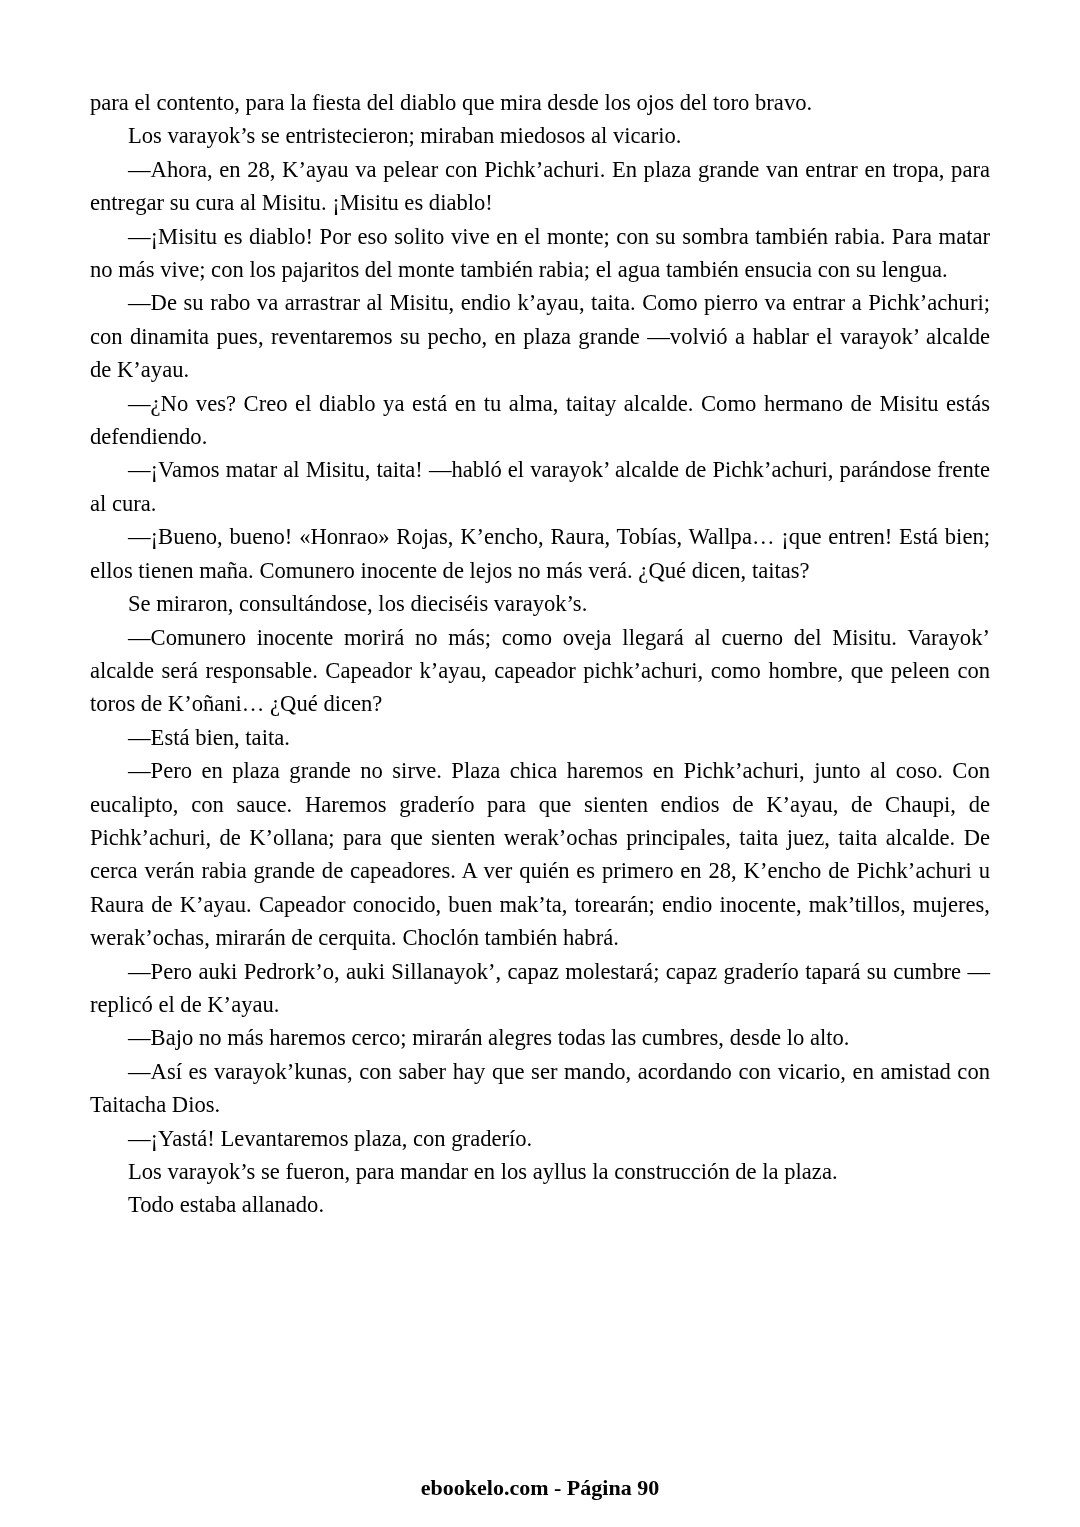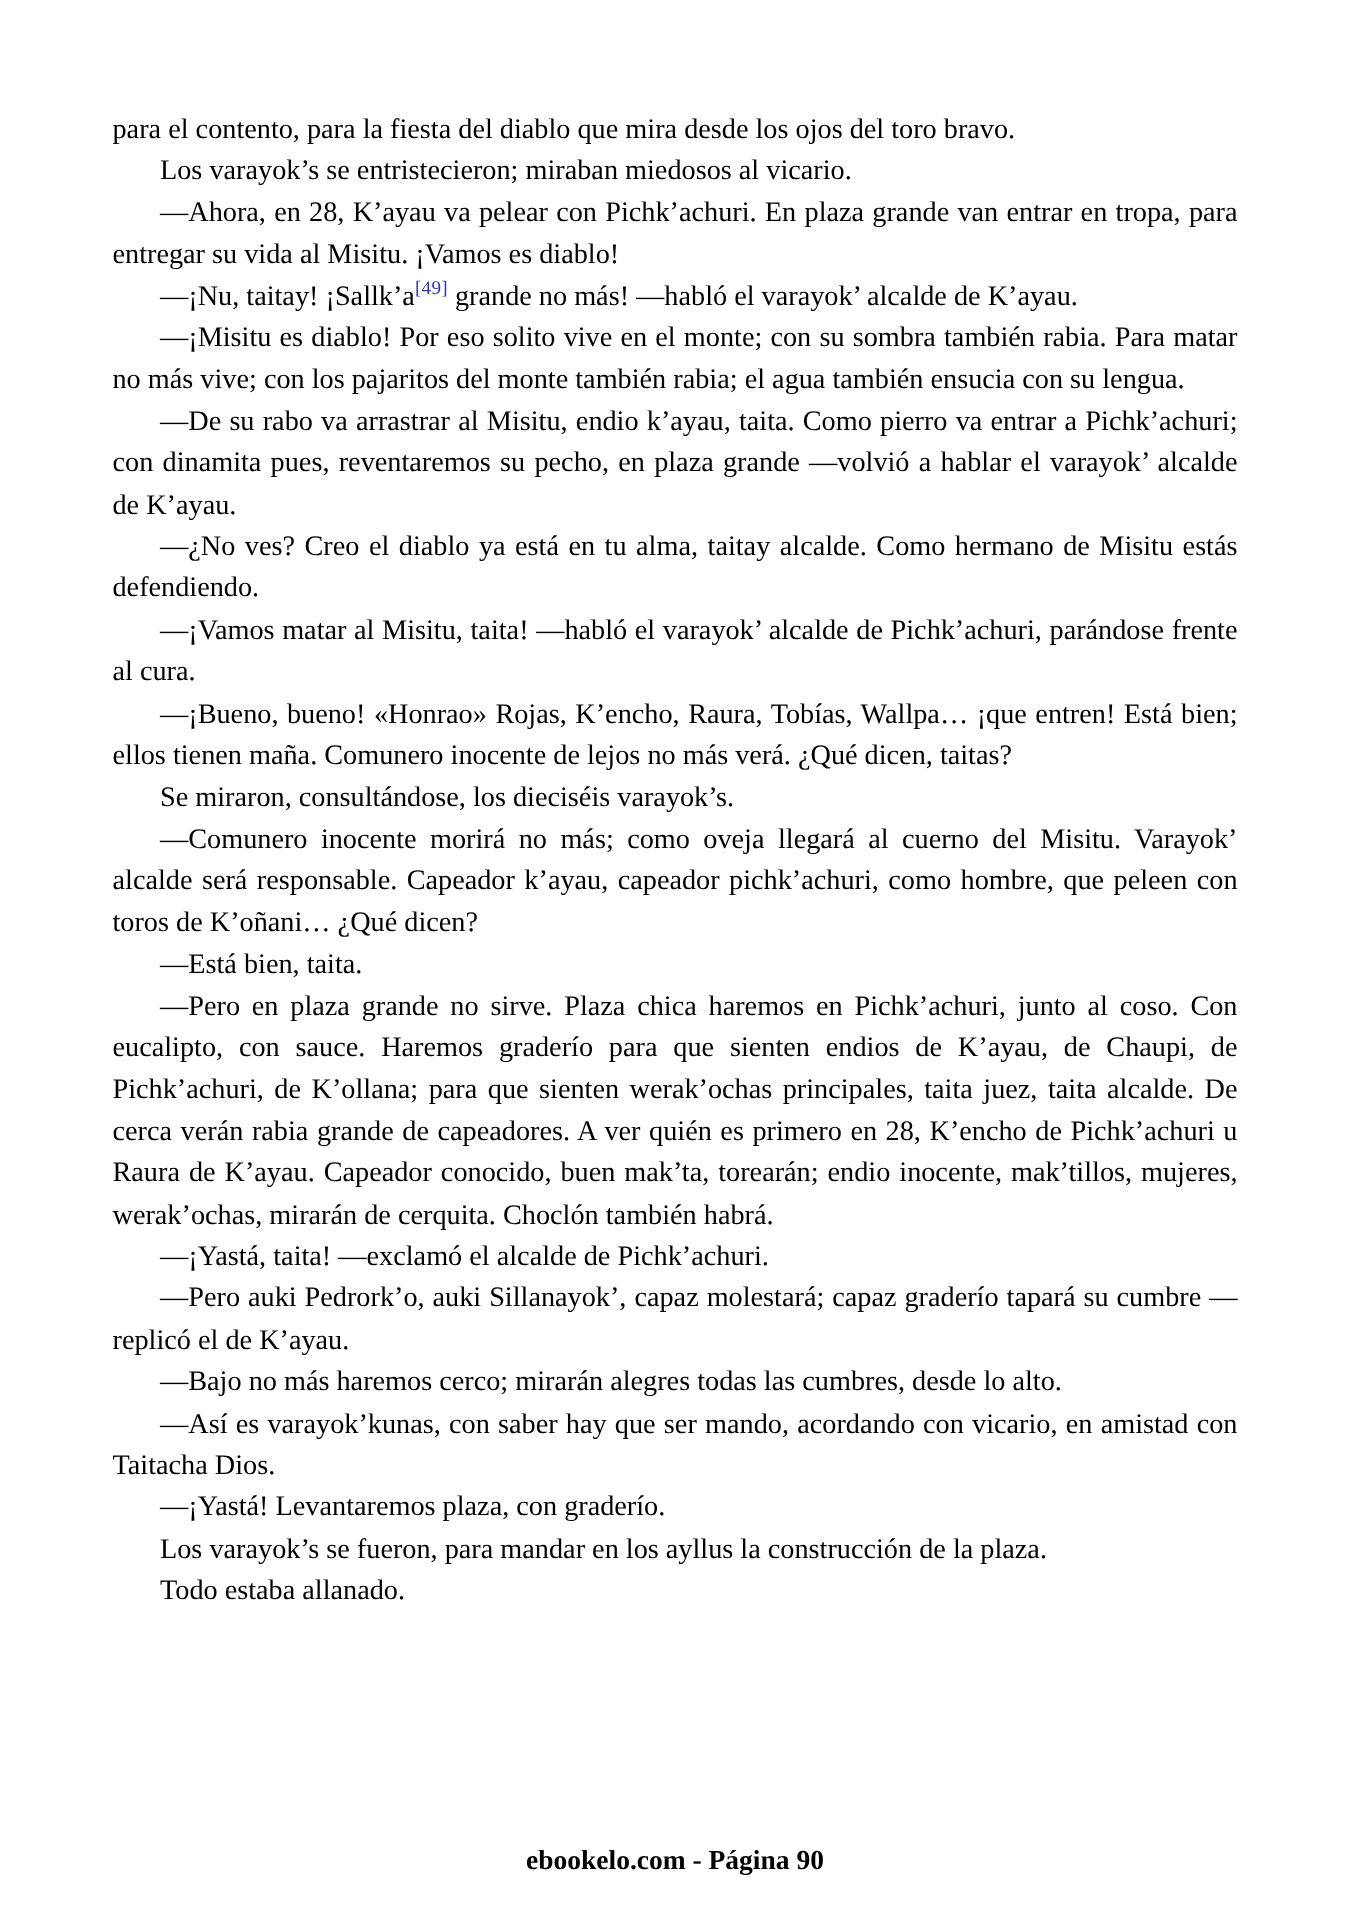--- a/index.html
+++ b/index.html
@@ -65,32 +65,30 @@
   }
 </style>
 </head>
 <body>
 
 <div class="page">
 
   <div class="text-block" id="body-text">
       <p class="para no-indent">para el contento, para la fiesta del diablo que mira desde los ojos del toro bravo.</p>
       <p class="para">Los varayok’s se entristecieron; miraban miedosos al vicario.</p>
-      <p class="para">—Ahora, en 28, K’ayau va pelear con Pichk’achuri. En plaza grande van entrar en tropa, para entregar su vida al Misitu. ¡Vamos es diablo!</p>
-      <p class="para">—¡Nu, taitay! ¡Sallk’a<sup class="footnote-ref" style="color: rgb(51, 51, 170);">[49]</sup> grande no más! —habló el varayok’ alcalde de K’ayau.</p>
+      <p class="para">—Ahora, en 28, K’ayau va pelear con Pichk’achuri. En plaza grande van entrar en tropa, para entregar su cura al Misitu. ¡Misitu es diablo!</p>
       <p class="para">—¡Misitu es diablo! Por eso solito vive en el monte; con su sombra también rabia. Para matar no más vive; con los pajaritos del monte también rabia; el agua también ensucia con su lengua.</p>
       <p class="para">—De su rabo va arrastrar al Misitu, endio k’ayau, taita. Como pierro va entrar a Pichk’achuri; con dinamita pues, reventaremos su pecho, en plaza grande —volvió a hablar el varayok’ alcalde de K’ayau.</p>
       <p class="para">—¿No ves? Creo el diablo ya está en tu alma, taitay alcalde. Como hermano de Misitu estás defendiendo.</p>
       <p class="para">—¡Vamos matar al Misitu, taita! —habló el varayok’ alcalde de Pichk’achuri, parándose frente al cura.</p>
       <p class="para">—¡Bueno, bueno! «Honrao» Rojas, K’encho, Raura, Tobías, Wallpa… ¡que entren! Está bien; ellos tienen maña. Comunero inocente de lejos no más verá. ¿Qué dicen, taitas?</p>
       <p class="para">Se miraron, consultándose, los dieciséis varayok’s.</p>
       <p class="para">—Comunero inocente morirá no más; como oveja llegará al cuerno del Misitu. Varayok’ alcalde será responsable. Capeador k’ayau, capeador pichk’achuri, como hombre, que peleen con toros de K’oñani… ¿Qué dicen?</p>
       <p class="para">—Está bien, taita.</p>
       <p class="para">—Pero en plaza grande no sirve. Plaza chica haremos en Pichk’achuri, junto al coso. Con eucalipto, con sauce. Haremos graderío para que sienten endios de K’ayau, de Chaupi, de Pichk’achuri, de K’ollana; para que sienten werak’ochas principales, taita juez, taita alcalde. De cerca verán rabia grande de capeadores. A ver quién es primero en 28, K’encho de Pichk’achuri u Raura de K’ayau. Capeador conocido, buen mak’ta, torearán; endio inocente, mak’tillos, mujeres, werak’ochas, mirarán de cerquita. Choclón también habrá.</p>
-      <p class="para">—¡Yastá, taita! —exclamó el alcalde de Pichk’achuri.</p>
       <p class="para">—Pero auki Pedrork’o, auki Sillanayok’, capaz molestará; capaz graderío tapará su cumbre —replicó el de K’ayau.</p>
       <p class="para">—Bajo no más haremos cerco; mirarán alegres todas las cumbres, desde lo alto.</p>
       <p class="para">—Así es varayok’kunas, con saber hay que ser mando, acordando con vicario, en amistad con Taitacha Dios.</p>
       <p class="para">—¡Yastá! Levantaremos plaza, con graderío.</p>
       <p class="para">Los varayok’s se fueron, para mandar en los ayllus la construcción de la plaza.</p>
       <p class="para">Todo estaba allanado.</p>
     </div>
 
   <div class="footer">ebookelo.com - Página 90</div>
 

